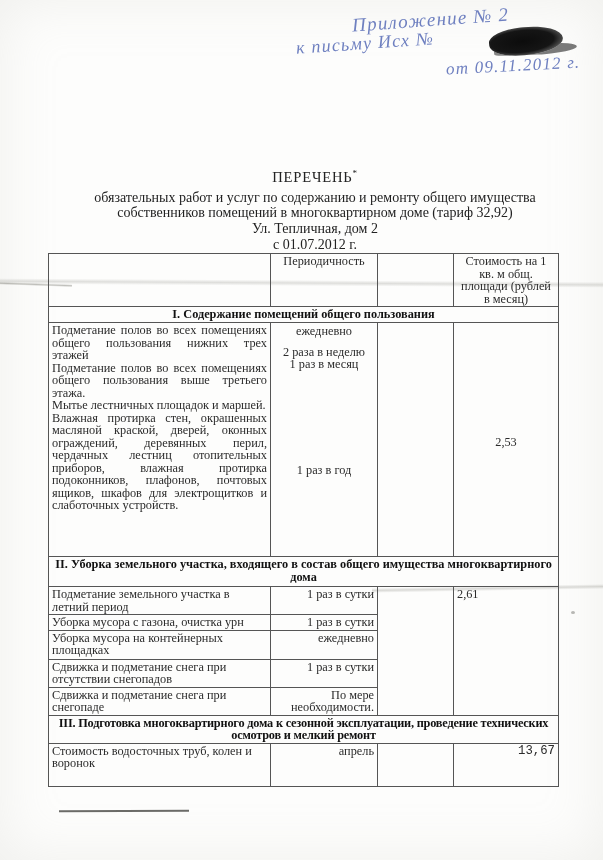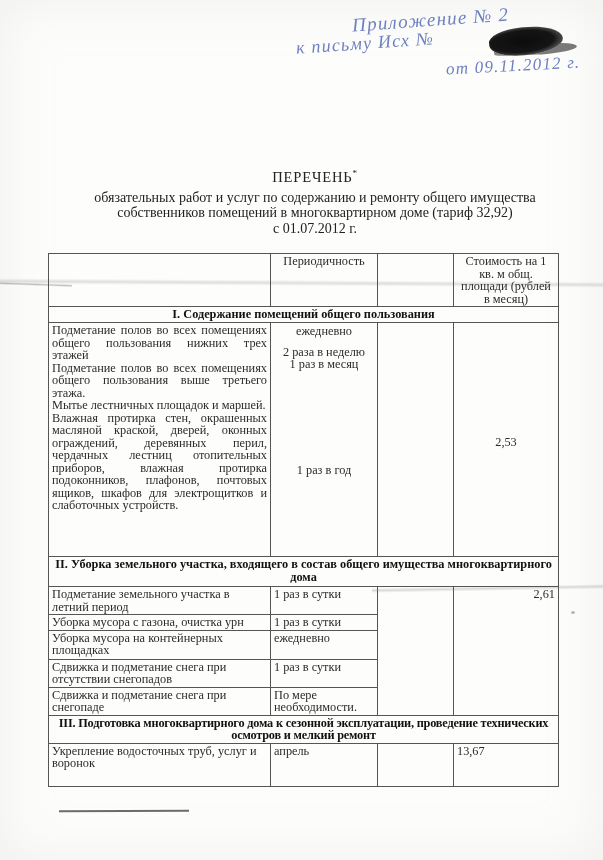--- a/index.html
+++ b/index.html
@@ -60,23 +60,23 @@
   td.sec2-t { padding:0 36px; }
   td.sec3-t { padding:0 4px; font-size:11.5px; letter-spacing:-0.2px; }
 
   td.desc { padding:1px 8px 0 12px; }
   td.desc p { margin:0; text-align:justify; }
   td.period { position:relative; }
   .p-item { position:absolute; left:0; width:100%; text-align:center; }
   .p0 { top:2px; } .p1 { top:23px; } .p2 { top:35px; } .p3 { top:141px; }
   td.cost1 { position:relative; }
   .cost1-v { position:absolute; top:113px; left:0; width:100%; text-align:center; }
-  td.cost-mid { vertical-align:middle; text-align:right; }
-  td.cost3 { text-align:left; padding-top:17px; }
-  td.pc { text-align:left; }
+  td.cost-mid { vertical-align:middle; text-align:left; }
+  td.cost3 { text-align:right; padding-top:17px;font-family:Liberation Mono, monospace; }
+  td.pc { text-align:right; }
   .tight { line-height:12.2px; }
 
   
   .footnote-rule { position:absolute; left:59px; top:810px; width:130px; height:2px;
     background:#6b6b68; transform:rotate(-0.2deg); }
 </style>
 </head>
 <body>
 
 <div class="page">
@@ -90,20 +90,21 @@
     <div class="hw-line hw1">Приложение № 2</div>
     <div class="hw-line hw2">к письму Исх №</div>
     <span class="ink-blot"></span>
     <div class="hw-line hw3">от 09.11.2012 г.</div>
   </div>
 
   <div class="title-block">
     <div class="doc-heading"><span>ПЕРЕЧЕНЬ</span><sup>*</sup></div>
     <div class="t-line">обязательных работ и услуг по содержанию и ремонту общего имущества</div>
     <div class="t-line">собственников помещений в многоквартирном доме (тариф 32,92)</div>
+    <div class="t-line">Ул. Тепличная, дом 2</div>
     <div class="t-line">с 01.07.2012 г.</div>
   </div>
 
   <div class="table-wrap">
     <table class="doc">
       <colgroup>
         <col class="col1">
           <col class="col2">
           <col class="col3">
           <col class="col4">
@@ -165,21 +166,21 @@
       <tr style="height:25px;">
         <td class="tight">Сдвижка и подметание снега при снегопаде</td>
         <td class="pc tight">По мере необходимости.</td>
       </tr>
 
       <tr style="height:27px;">
         <td colspan="4" class="sec-title sec3-t">III. Подготовка многоквартирного дома к сезонной эксплуатации, проведение технических осмотров и мелкий ремонт</td>
       </tr>
 
       <tr style="height:43px;">
-        <td>Укрепление водосточных труб, услуг и воронок</td>
+        <td>Стоимость водосточных труб, колен и воронок</td>
         <td class="pc">апрель</td>
         <td></td>
         <td class="cost3">13,67</td>
       </tr>
     </tbody>
       </table>
   </div>
 
   <div class="footnote-rule"></div>
 

